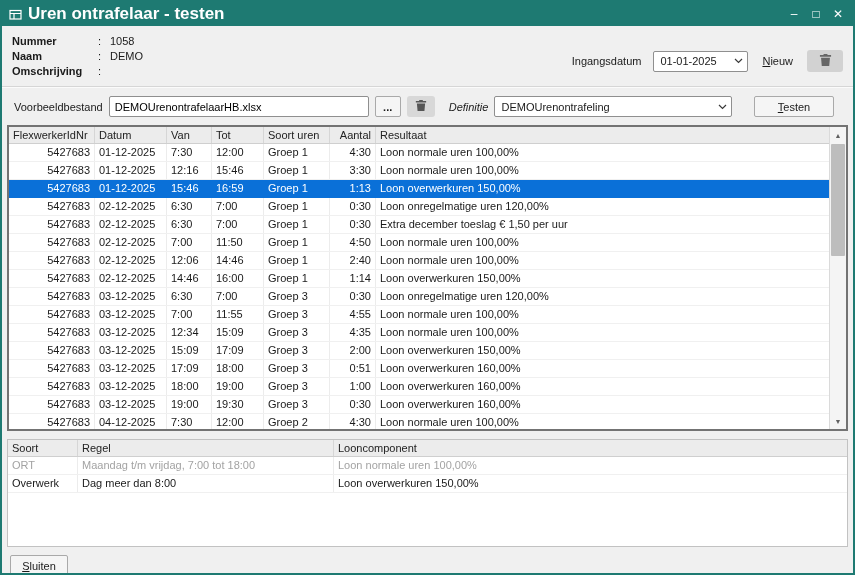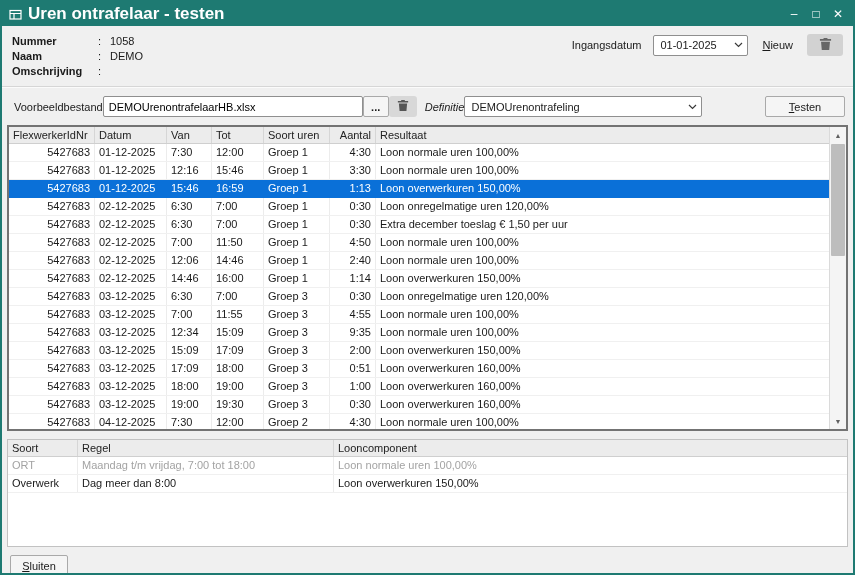--- a/index.html
+++ b/index.html
@@ -26,21 +26,21 @@
   .win-controls { display:flex; }
   .win-btn { width:22px; height:20px; display:flex; align-items:center; justify-content:center;
              color:#fff; font-size:12px; cursor:default; }
 
   
   .header-section { position:relative; padding:8px 10px 5px 10px; }
   .field-row { display:flex; height:15px; line-height:15px; }
   .field-label { width:86px; font-weight:bold; }
   .field-sep { width:8px; }
   .field-value { margin-left:4px; }
-  .header-right { position:absolute; top:8px; right:10px; display:flex; align-items:center; gap:10px; }
+  .header-right { position:absolute; top:24px; right:10px; display:flex; align-items:center; gap:10px; }
   .ing-label { margin-right:2px; }
 
   .combo {
     background:#fff; border:1px solid #8f8f8f; height:21px;
     display:flex; align-items:center; padding:0 4px 0 6px; border-radius:2px;
   }
   .combo-text { flex:1; white-space:nowrap; overflow:hidden; }
   .combo-arrow { margin-left:6px; display:flex; align-items:center; }
   .combo.ingangsdatum { width:95px; }
   .combo.definitie { width:238px; }
@@ -57,21 +57,21 @@
 
   .icon-btn {
     width:36px; height:22px; background:#d2d2d2; border:none; border-radius:3px;
     display:flex; align-items:center; justify-content:center; cursor:default;
   }
   .icon-btn.small { width:28px; height:21px; background:#d8d8d8; }
 
   .divider { border-top:1px solid #d6d6d6; border-bottom:1px solid #fbfbfb; height:2px; margin:2px 0 0 0; }
 
   
-  .filebar { display:flex; align-items:center; gap:0; padding:8px 6px 8px 12px; }
+  .filebar { display:flex; align-items:center; gap:6px; padding:8px 17px 8px 12px; }
   .textbox {
     width:260px; height:21px; border:1px solid #8f8f8f; border-radius:2px;
     background:#fff; padding:0 5px; font-family:"Liberation Sans", sans-serif; font-size:11px;
   }
   .dots-btn { width:26px; height:21px; padding:0; font-weight:bold; }
   .def-label { margin-left:8px;font-style:italic; }
   .testen-btn { margin-left:auto; width:80px; margin-right:2px; }
 
   
   .grid {
@@ -300,21 +300,21 @@
           <div class="tcell c5">Groep 3</div>
           <div class="tcell c6">4:55</div>
           <div class="tcell c7">Loon normale uren 100,00%</div>
         </div>
         <div class="trow">
           <div class="tcell c1">5427683</div>
           <div class="tcell c2">03-12-2025</div>
           <div class="tcell c3">12:34</div>
           <div class="tcell c4">15:09</div>
           <div class="tcell c5">Groep 3</div>
-          <div class="tcell c6">9:35</div>
+          <div class="tcell c6">4:35</div>
           <div class="tcell c7">Loon normale uren 100,00%</div>
         </div>
         <div class="trow">
           <div class="tcell c1">5427683</div>
           <div class="tcell c2">03-12-2025</div>
           <div class="tcell c3">15:09</div>
           <div class="tcell c4">17:09</div>
           <div class="tcell c5">Groep 3</div>
           <div class="tcell c6">2:00</div>
           <div class="tcell c7">Loon overwerkuren 150,00%</div>

